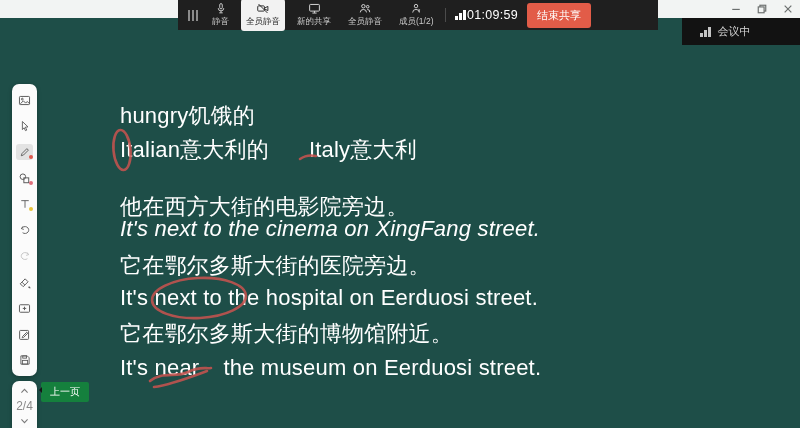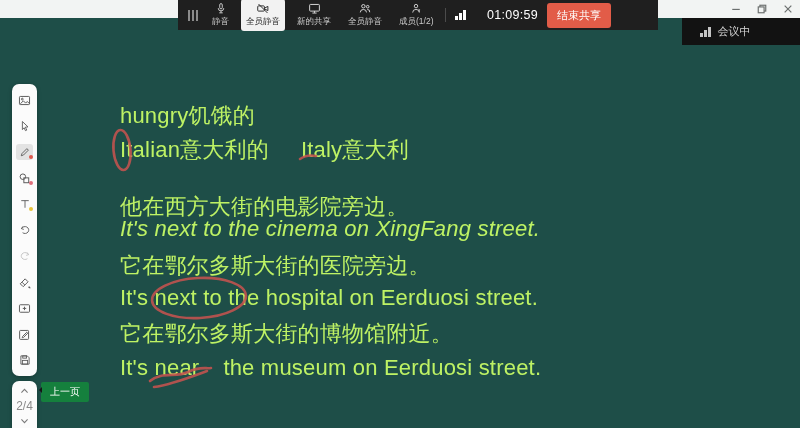--- a/index.html
+++ b/index.html
@@ -34,21 +34,21 @@
     display:flex; flex-direction:column; align-items:center; justify-content:center;
     height:28px; padding:16px 5px; cursor:pointer; border-radius:3px;
   }
   .tbtn .ticon { height:13px; display:flex; align-items:center; }
   .tbtn .ticon svg { stroke:#d8d8d8; fill:none; stroke-width:1.2; }
   .tbtn .tlabel { font-size:8.5px; color:#c9c9c9; margin-top:1px; white-space:nowrap; }
   .tbtn.active { background:#f2f2f2; }
   .tbtn.active .ticon svg { stroke:#2b2b2b; }
   .tbtn.active .tlabel { color:#2b2b2b; }
   .tdivider { width:1px; height:14px; background:#4b4b4b; }
-  .timerwrap { display:flex; align-items:center; gap:21px; padding:0 2px; }
+  .timerwrap { display:flex; align-items:center; gap:1px; padding:0 2px; }
   .bars { display:flex; align-items:flex-end; gap:1.5px; }
   .bars i { display:block; width:2.5px; background:#ffffff; }
   .bars i:nth-child(1){height:4px;} .bars i:nth-child(2){height:7px;} .bars i:nth-child(3){height:10px;}
   .timer { color:#ffffff; font-size:12.5px; letter-spacing:.3px; white-space:nowrap; }
   .endbtn {
     background:#e25c48; color:#fff; font-size:11px; border-radius:3px;
     padding:5px 10px; cursor:pointer; white-space:nowrap;
   }
 
   
@@ -97,26 +97,26 @@
     background:#15803d; color:#fff; font-size:10px;
     padding:3px 9px; border-radius:2px; white-space:nowrap;
   }
   .tooltip::before {
     content:""; position:absolute; left:-5px; top:5px;
     border:3px solid transparent; border-right-color:#151515;
   }
 
   
   .board-line {
-    position:absolute; left:120px; color:#bef264; font-size:22px;
+    position:absolute; left:120px; color:#ffffff; font-size:22px;
     white-space:nowrap; letter-spacing:.2px; z-index:2;
   }
   .l1{top:101px;} .l2{top:135px;} .l3{top:192px;} .l4{top:216px;font-style:italic;}
   .l5{top:251px;} .l6{top:285px;} .l7{top:319px;} .l8{top:355px;}
-  .gap32{margin-left:32px;} .gap24{margin-left:24px;}
+  .gap32{margin-left:40px;} .gap24{margin-left:24px;}
 
   
   .annotations { position:absolute; inset:0; z-index:4; pointer-events:none; }
   .annotations path, .annotations ellipse {
     fill:none; stroke:#c5534e; stroke-width:2.6; stroke-linecap:round; opacity:.88;
   }
 </style>
 </head>
 <body>
 

